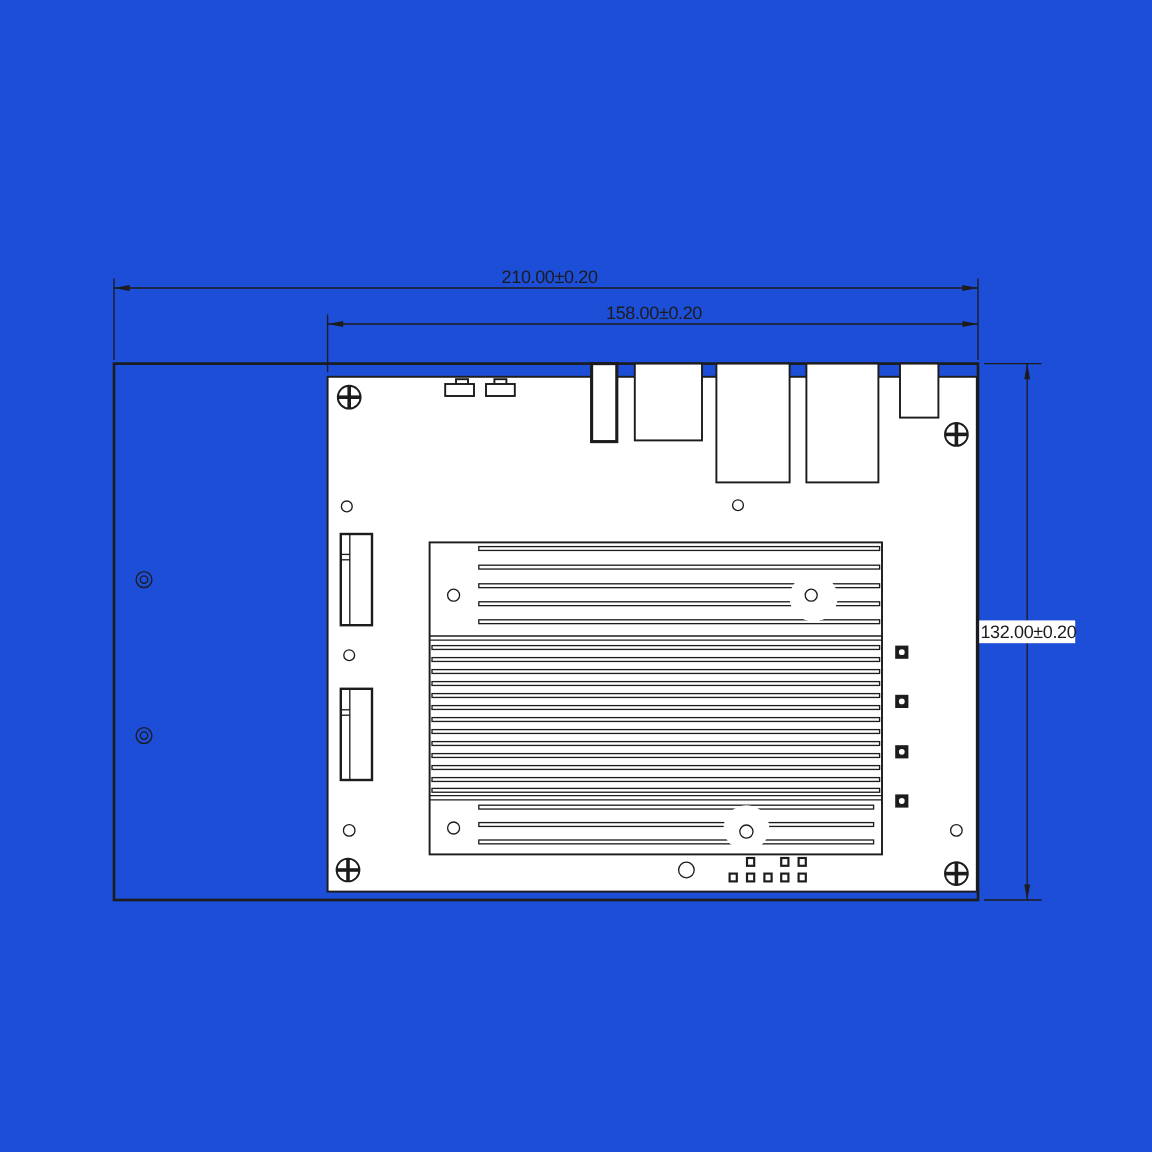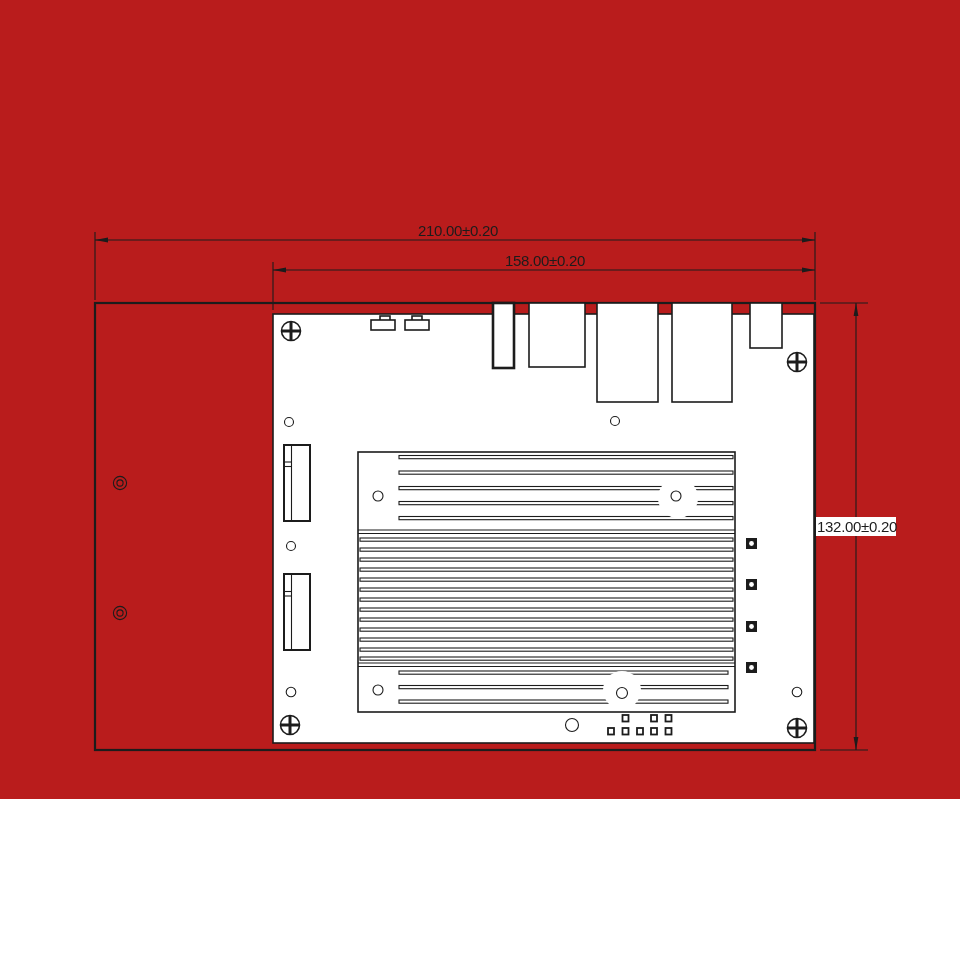--- a/index.html
+++ b/index.html
@@ -7,22 +7,22 @@
     padding: 0;
     background: #ffffff;
     width: 960px;
     height: 960px;
     overflow: hidden;
     font-family: "Liberation Sans", sans-serif;
   }
   .canvas {
     position: relative;
     width: 960px;
-    height: 799px;
-    background: #b91c1c;
+    height: 960px;
+    background: #1d4ed8;
   }
   svg { display: block; }
   svg text {
     font-family: "Liberation Sans", sans-serif;
     font-size: 15px;
     fill: #1c1c1c;
     letter-spacing: -0.3px;
   }
   .thin  { stroke: #1c1c1c; stroke-width: 1.1; fill: none; }
   .med   { stroke: #1c1c1c; stroke-width: 1.6; fill: none; }

